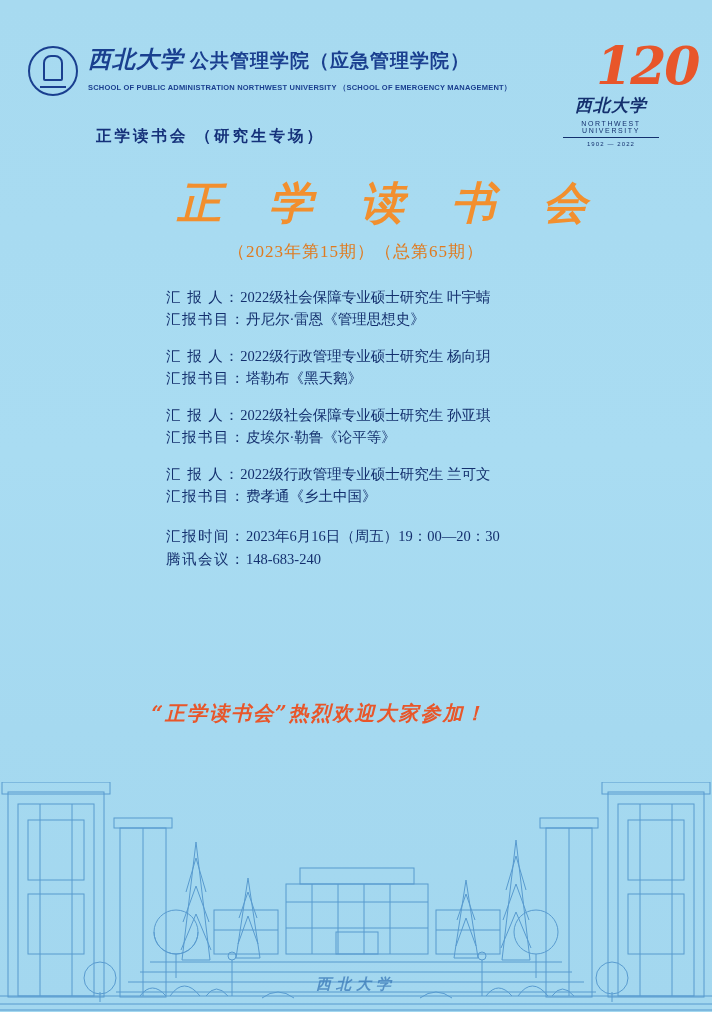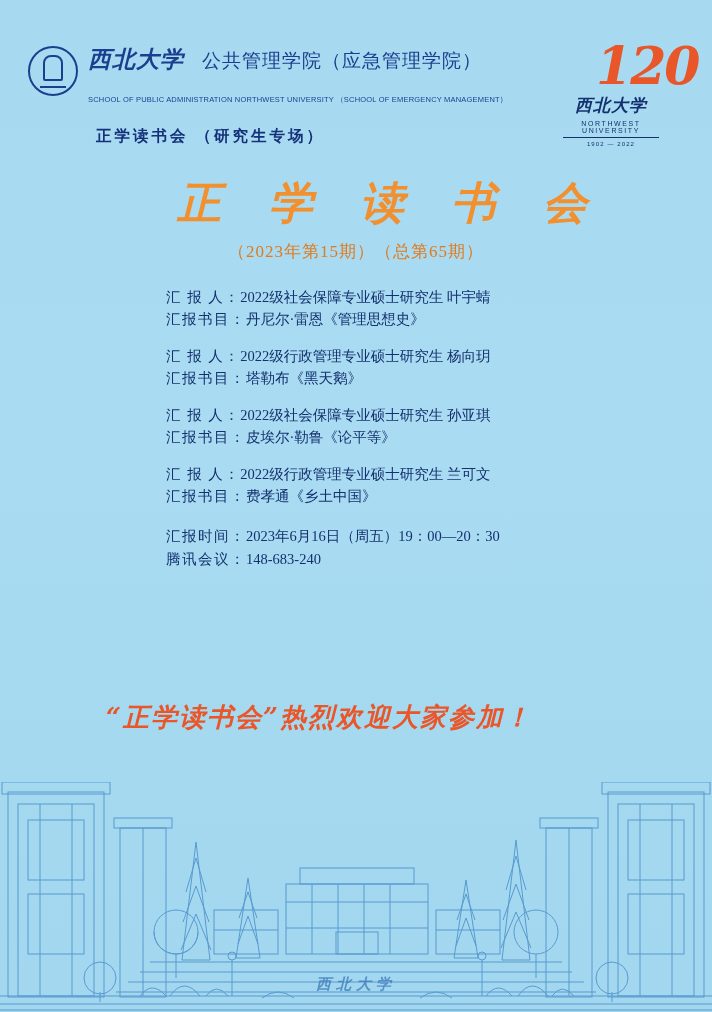--- a/index.html
+++ b/index.html
@@ -71,32 +71,32 @@
   .brand-cn {
     font-family: "DejaVu Serif", serif;
     font-size: 23px;
     font-weight: bold;
     font-style: italic;
     color: #1a3f8f;
     letter-spacing: 1px;
   }
   .unit-cn {
     font-size: 19px;
-    font-weight: normal;
+    font-weight: bold;
     color: #1a3f8f;
-    margin-left: 18px;
+    margin-left: 6px;
     letter-spacing: 1px;
   }
   .header-en {
     font-family: "Liberation Sans", sans-serif;
     font-size: 7.5px;
-    font-weight: normal;
+    font-weight: bold;
     color: #1a3f8f;
     letter-spacing: 0.2px;
-    margin-top: 20px;
+    margin-top: 8px;
     white-space: nowrap;
   }
 
   
   .anniv {
     position: absolute;
     top: 40px;
     right: 46px;
     width: 110px;
     text-align: center;
@@ -209,21 +209,21 @@
   }
 
   
   .welcome {
     position: absolute;
     top: 700px;
     left: 0;
     width: 638px;
     text-align: center;
     font-family: "DejaVu Serif", serif;
-    font-size: 26px;
+    font-size: 20px;
     font-weight: bold;
     font-style: italic;
     color: #e8562a;
     letter-spacing: 2px;
   }
 
   
   .campus {
     position: absolute;
     left: 0;

